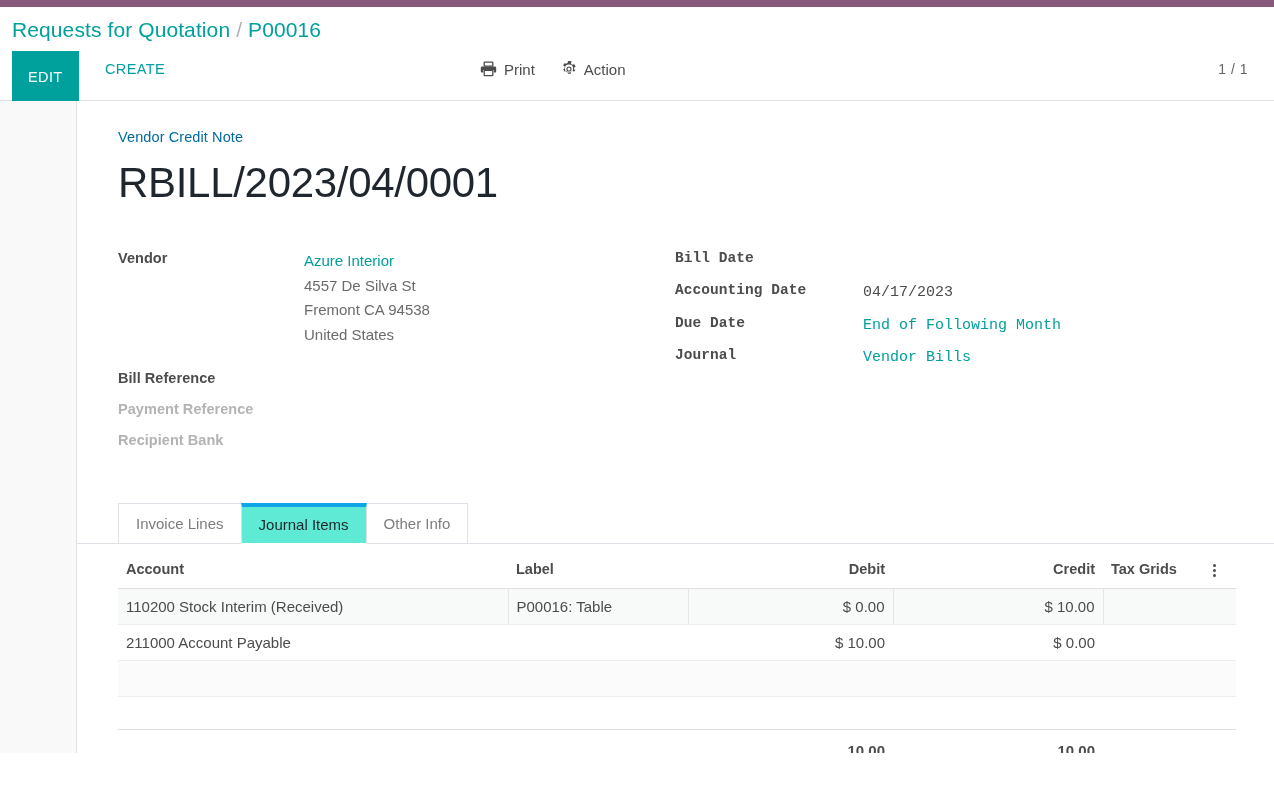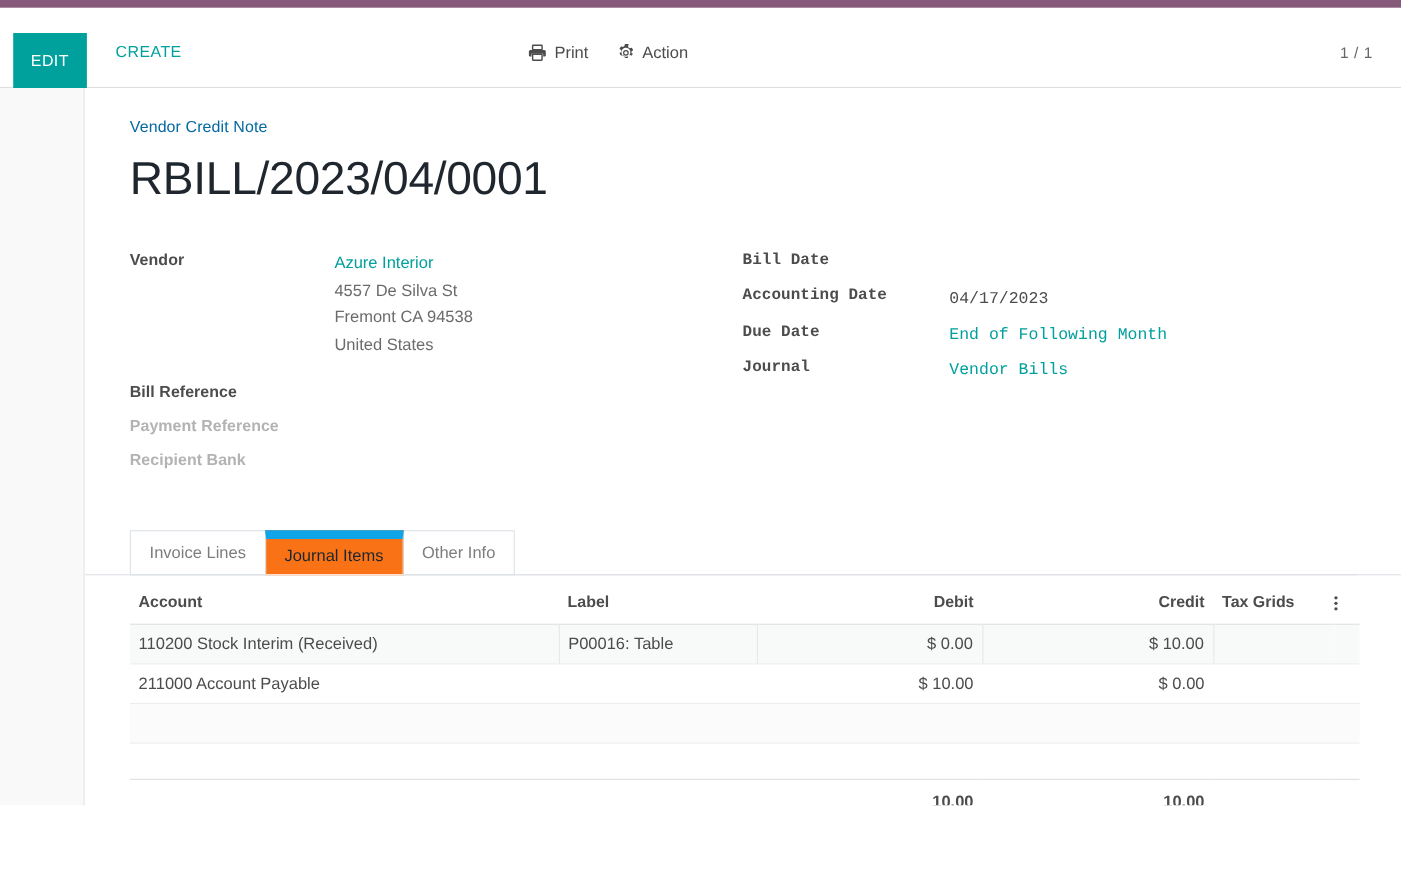--- a/index.html
+++ b/index.html
@@ -220,23 +220,23 @@
     background: #ffffff;
     border: 1px solid #dee2e6;
     border-bottom: 1px solid #dee2e6;
     margin-bottom: -1px;
     cursor: pointer;
     white-space: nowrap;
   }
   .tab + .tab { margin-left: -1px; }
   .tab.active {
     color: #1f262d;
-    border-top: 8px solid #0ea5e9;
+    border-top: 4px solid #0ea5e9;
     border-bottom: 1px solid #ffffff;
-    background: #f97316;
+    background: #5eead4;
     z-index: 2;
   }
   .tab-strip::after {
     content: "";
     position: absolute;
     left: -41px;
     right: -40px;
     bottom: -1px;
     height: 1px;
     background: #dee2e6;
@@ -317,20 +317,23 @@
     background: #4c4c4c;
     border-radius: 50%;
   }
 </style>
 </head>
 <body>
 
 <div class="brand-bar"></div>
 
 <div class="breadcrumb-area">
+  <div class="bc-line1">
+    <span class="bc-link">Requests for Quotation</span><span class="bc-sep">/</span><span class="bc-link">P00016</span>
+  </div>
 </div>
 
 <div class="control-panel">
   <button class="btn-edit">EDIT</button>
   <button class="btn-create">CREATE</button>
 
   <div class="cp-actions">
     <button class="cp-action">
       <span>
         <svg width="17" height="16" viewBox="0 0 17 16" fill="none" xmlns="http://www.w3.org/2000/svg">

